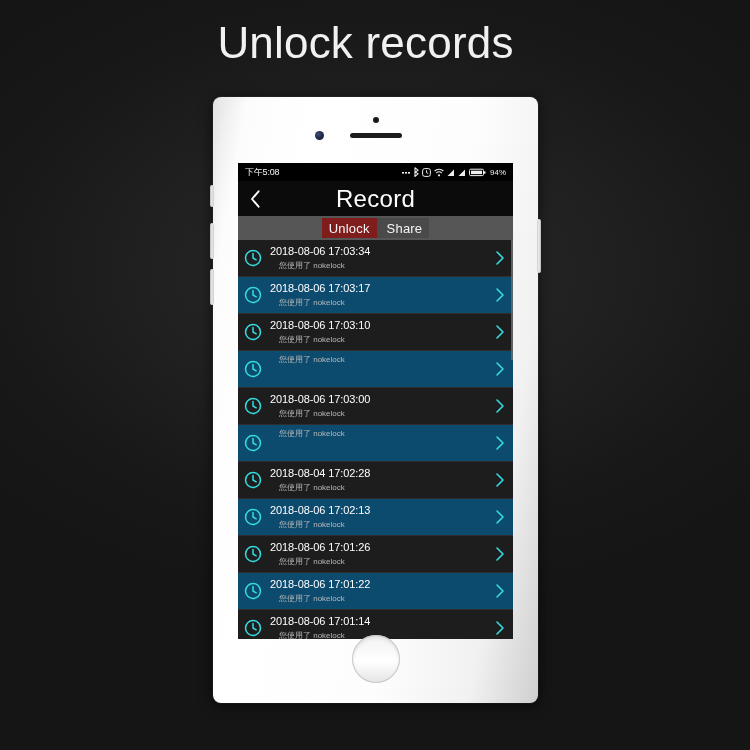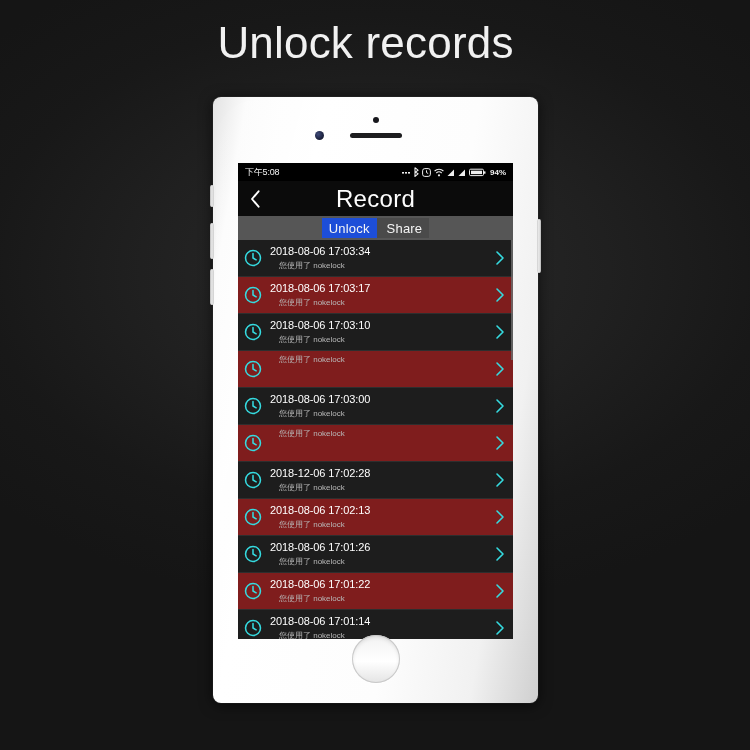--- a/index.html
+++ b/index.html
@@ -112,21 +112,20 @@
   #status-time {
     color: #f2f2f2;
     font-size: 9px;
     letter-spacing: -0.2px;
     white-space: nowrap;
   }
   #status-icons {
     display: flex;
     align-items: center;
     gap: 3px;
-    font-weight: bold;
   }
   .sicon { display: block; }
   #battery-pct {
     color: #f0f0f0;
     font-size: 8px;
     margin-left: 1px;
   }
 
   
   #navbar {
@@ -168,39 +167,39 @@
     align-items: stretch;
   }
   .seg-item {
     padding: 0 7px;
     display: flex;
     align-items: center;
     color: #f5f5f5;
     font-size: 13px;
     letter-spacing: 0.2px;
   }
-  .seg-item.active { background: #1d4ed8; }
+  .seg-item.active { background: #7f1d1d; }
   .seg-item.inactive { background: #4a4a4a; padding-left: 10px; }
 
   
   #list {
     height: 399px;
     overflow: hidden;
     background: #1f1f1f;
     position: relative;
   }
   .row {
     height: 37px;
     position: relative;
     box-sizing: border-box;
     border-bottom: 1px solid #2e2e2e;
     padding-left: 32px;
     padding-right: 26px;
   }
-  .row.alt { background: #7f1d1d; }
+  .row.alt { background: #0c4a6e; }
   .row.base { background: #1d1d1d; }
 
   .clock-icon {
     position: absolute;
     left: 6px;
     top: 9px;
     width: 18px;
     height: 18px;
   }
   .row-title {
@@ -373,21 +372,21 @@
               <div class="row-sub">您使用了 nokelock</div>
               <svg class="row-chevron" viewBox="0 0 14 16">
                 <path d="M4 2 L10 8 L4 14" fill="none" stroke="#35dbe0" stroke-width="1.6" stroke-linecap="round" stroke-linejoin="round"></path>
               </svg>
             </div>
             <div class="row base">
               <svg class="clock-icon" viewBox="0 0 20 20">
                 <circle cx="10" cy="10" r="8.3" fill="none" stroke="#35dbe0" stroke-width="1.7"></circle>
                 <path d="M10 4.9 L10 10 L13.5 12" fill="none" stroke="#35dbe0" stroke-width="1.7" stroke-linecap="round" stroke-linejoin="round"></path>
               </svg>
-              <div class="row-title">2018-12-06 17:02:28</div>
+              <div class="row-title">2018-08-04 17:02:28</div>
               <div class="row-sub">您使用了 nokelock</div>
               <svg class="row-chevron" viewBox="0 0 14 16">
                 <path d="M4 2 L10 8 L4 14" fill="none" stroke="#35dbe0" stroke-width="1.6" stroke-linecap="round" stroke-linejoin="round"></path>
               </svg>
             </div>
             <div class="row alt">
               <svg class="clock-icon" viewBox="0 0 20 20">
                 <circle cx="10" cy="10" r="8.3" fill="none" stroke="#35dbe0" stroke-width="1.7"></circle>
                 <path d="M10 4.9 L10 10 L13.5 12" fill="none" stroke="#35dbe0" stroke-width="1.7" stroke-linecap="round" stroke-linejoin="round"></path>
               </svg>

